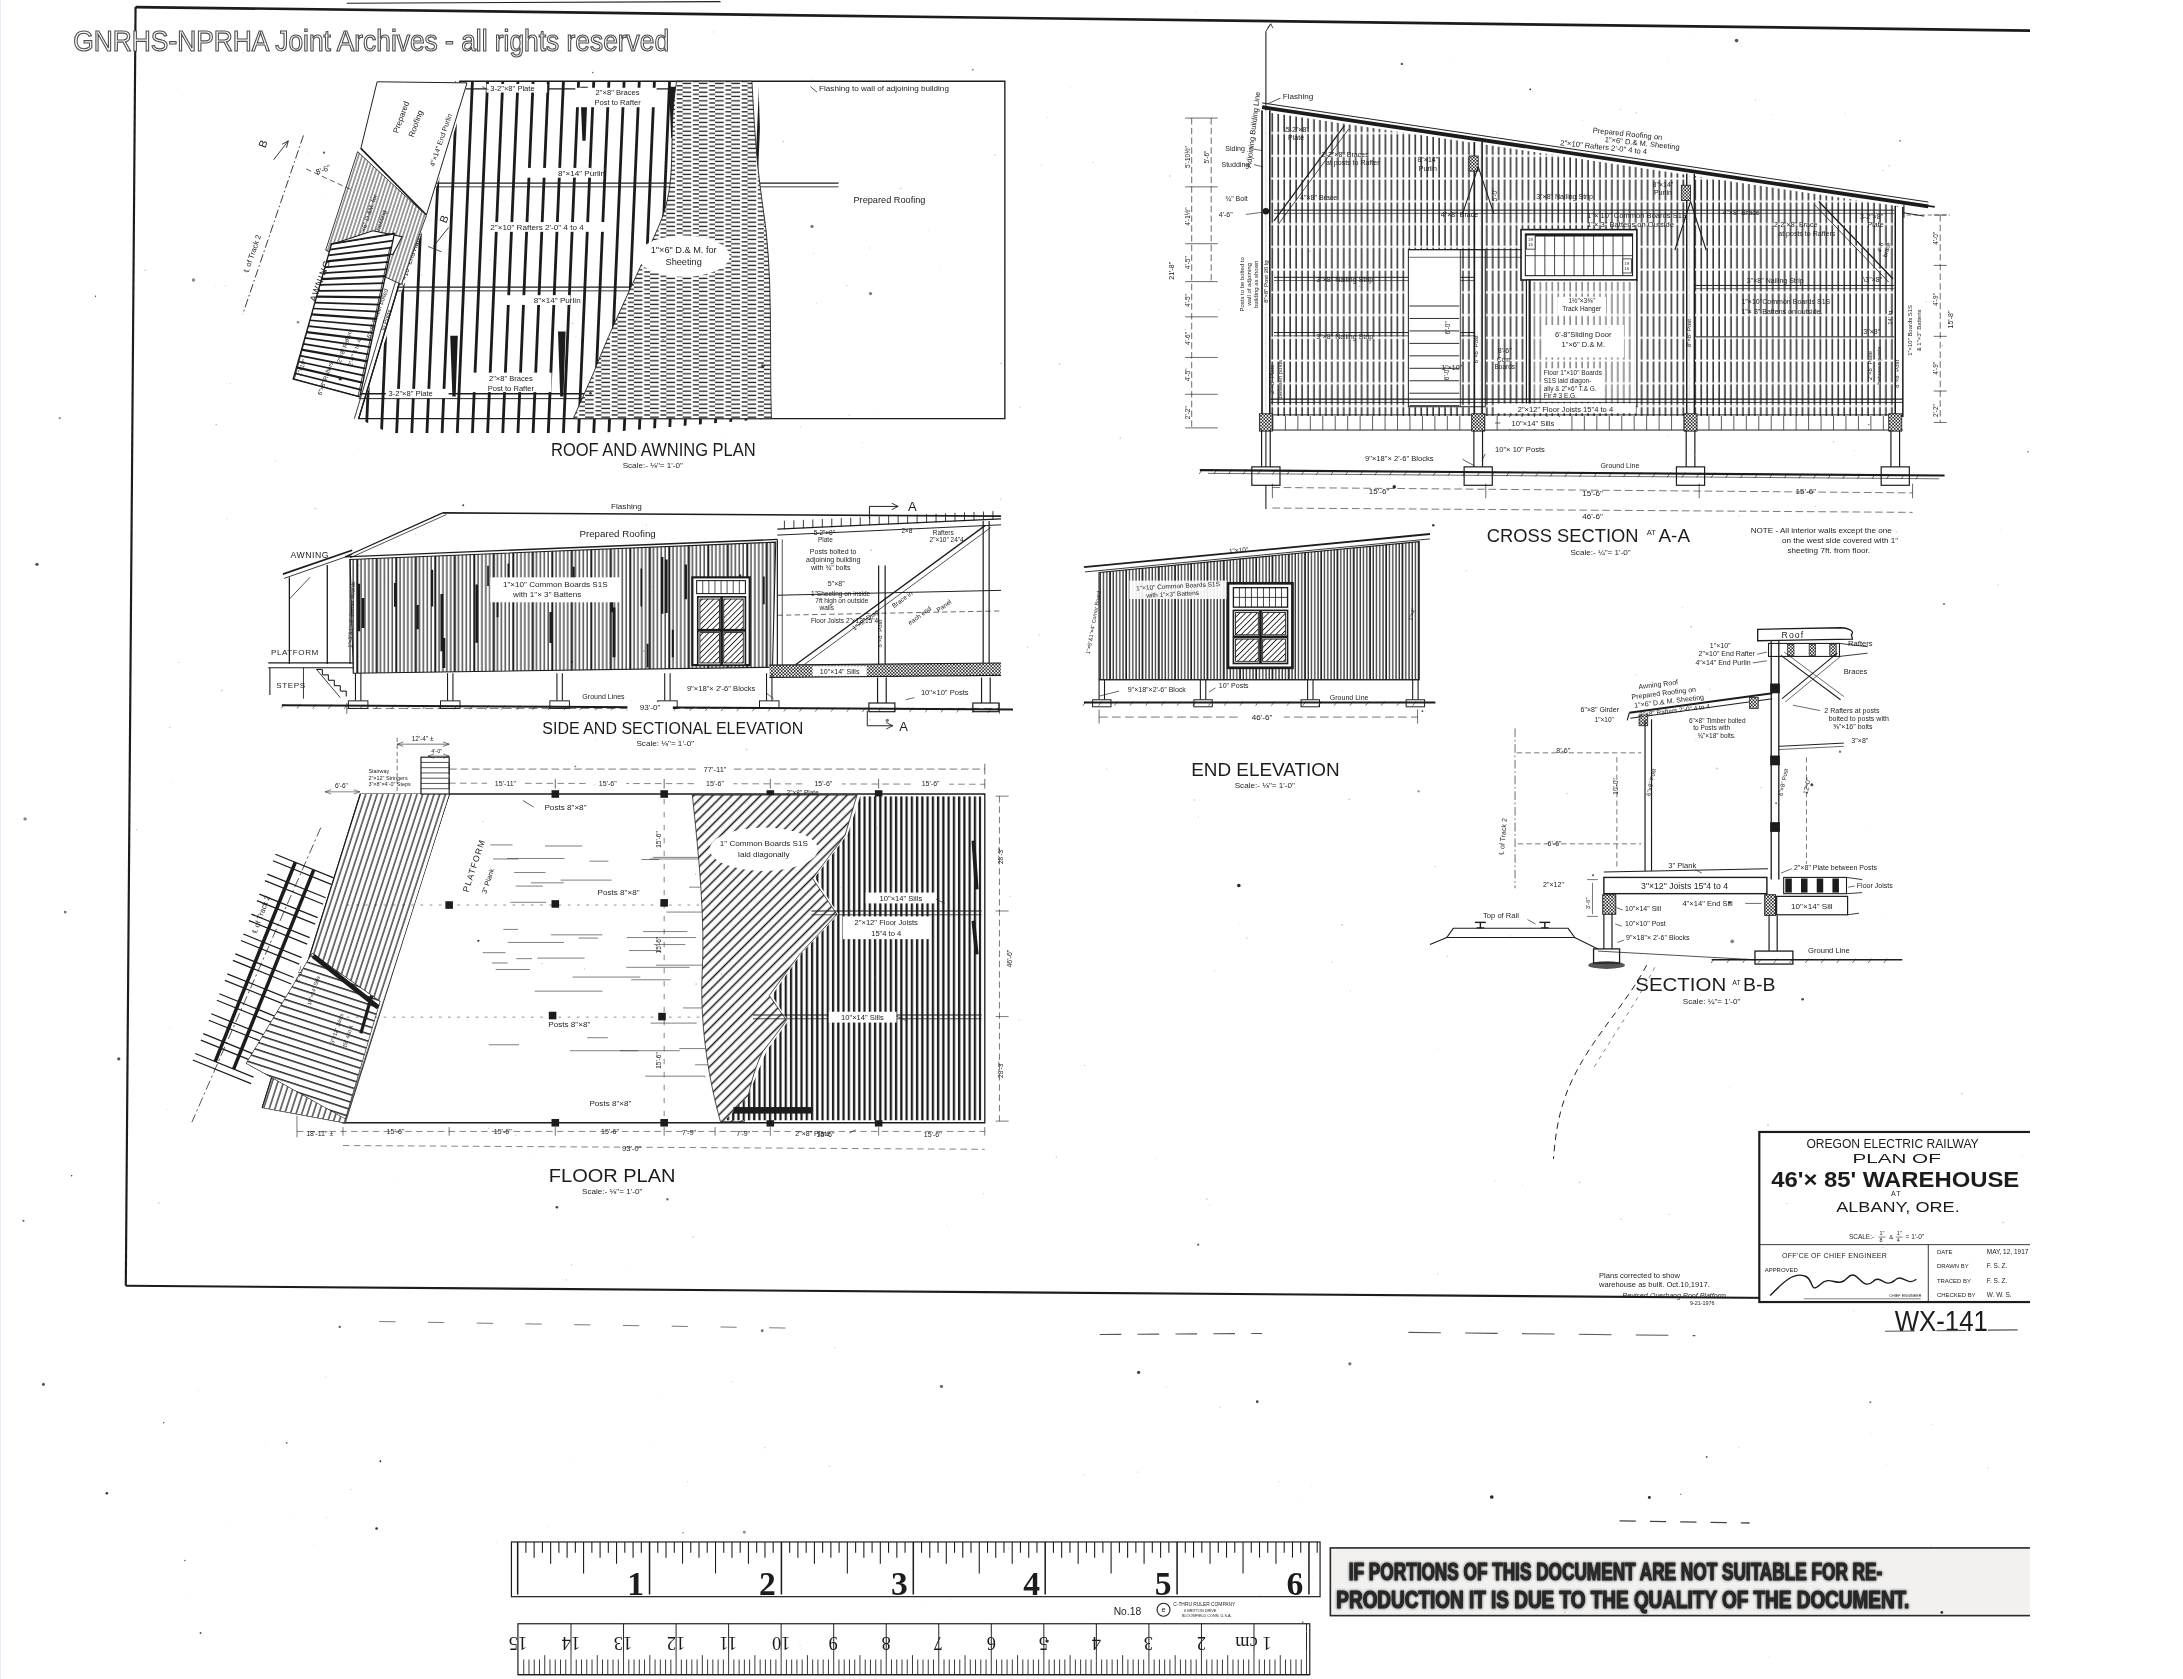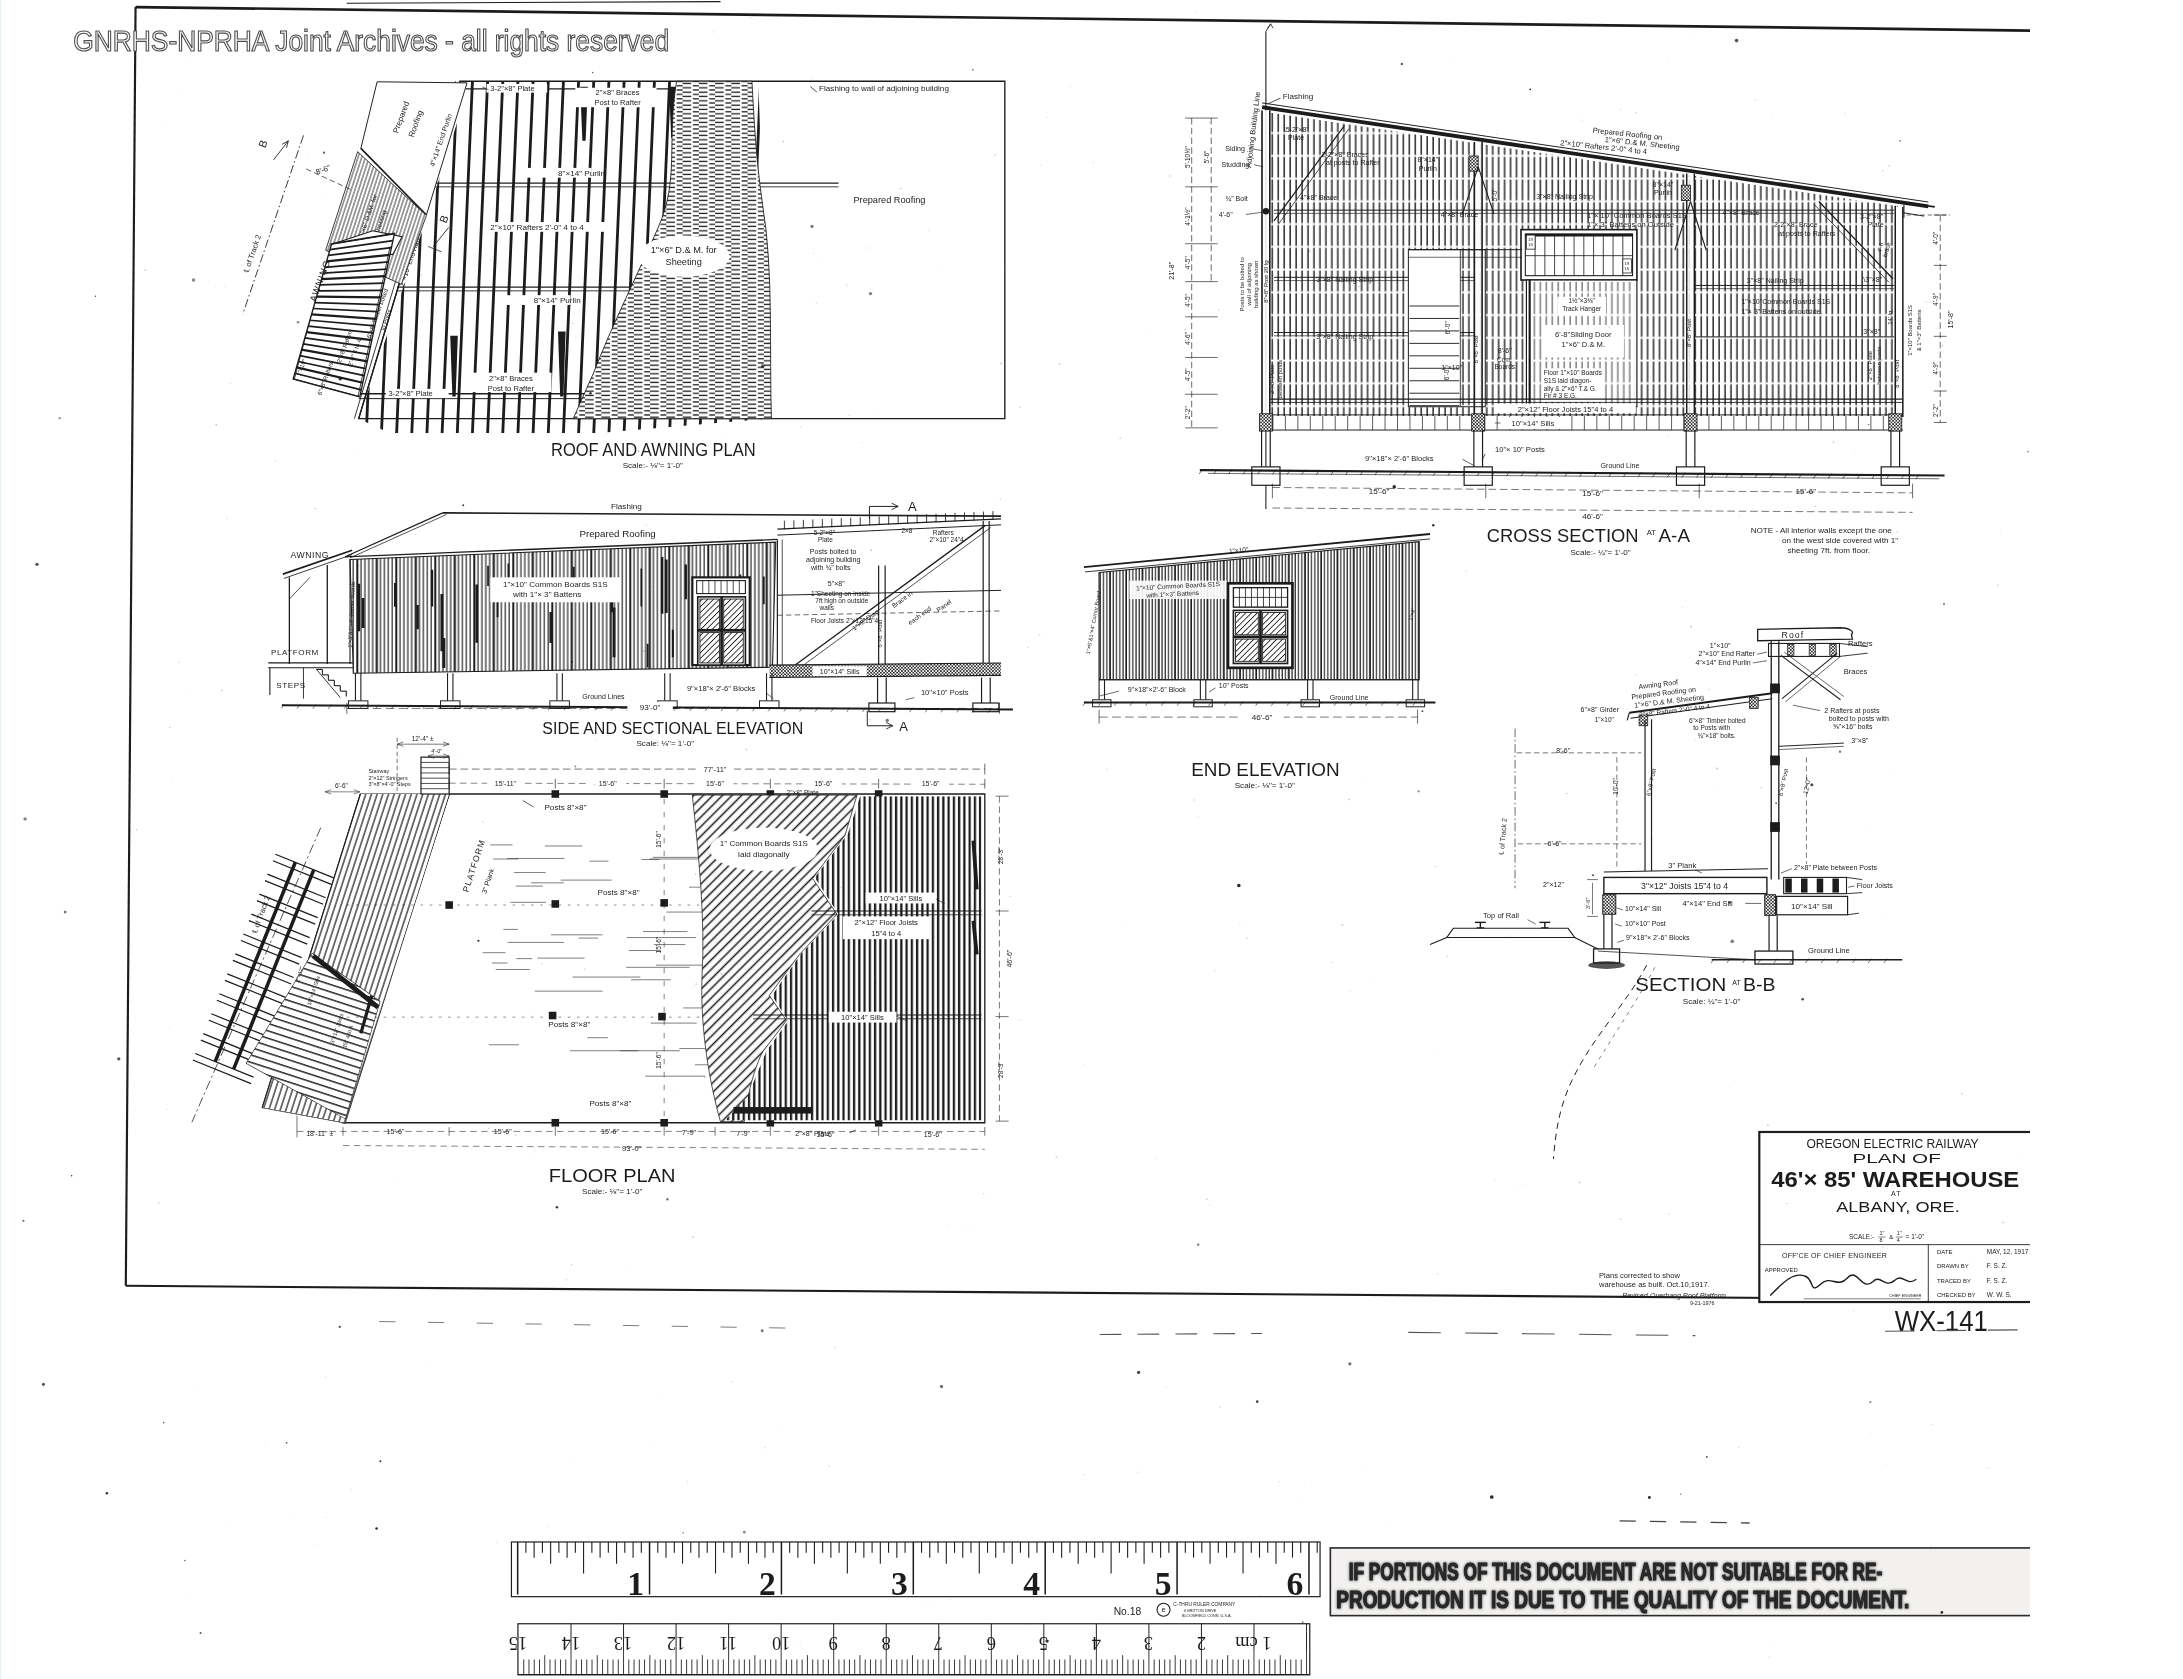--- a/index.html
+++ b/index.html
@@ -1,14 +1,14 @@
 <!DOCTYPE html>
 <html style="font-size:8.7px"><head><meta charset="utf-8"><title>WX-141</title><style>
 html,body{margin:0;padding:0;background:#fff;}
-#pg{position:relative;width:2030px;height:1679px;background:#0ea5e9;overflow:hidden;}
+#pg{position:relative;width:2030px;height:1679px;background:#8b5cf6;overflow:hidden;}
 </style></head><body>
 <div id="pg">
 <svg width="2183" height="1679" viewBox="0 0 4030 3100" font-family="Liberation Sans, sans-serif">
 <defs>
 <pattern id="vl11" width="11" height="42" patternUnits="userSpaceOnUse">
           <rect width="11" height="42" fill="white"></rect>
           <rect x="4.5" y="0" width="2.6" height="34" fill="#1c1c1c"></rect>
           <rect x="4.5" y="37.5" width="2.6" height="4.5" fill="#1c1c1c"></rect>
         </pattern>
 <pattern id="vl7" width="7.2" height="12" patternUnits="userSpaceOnUse">

